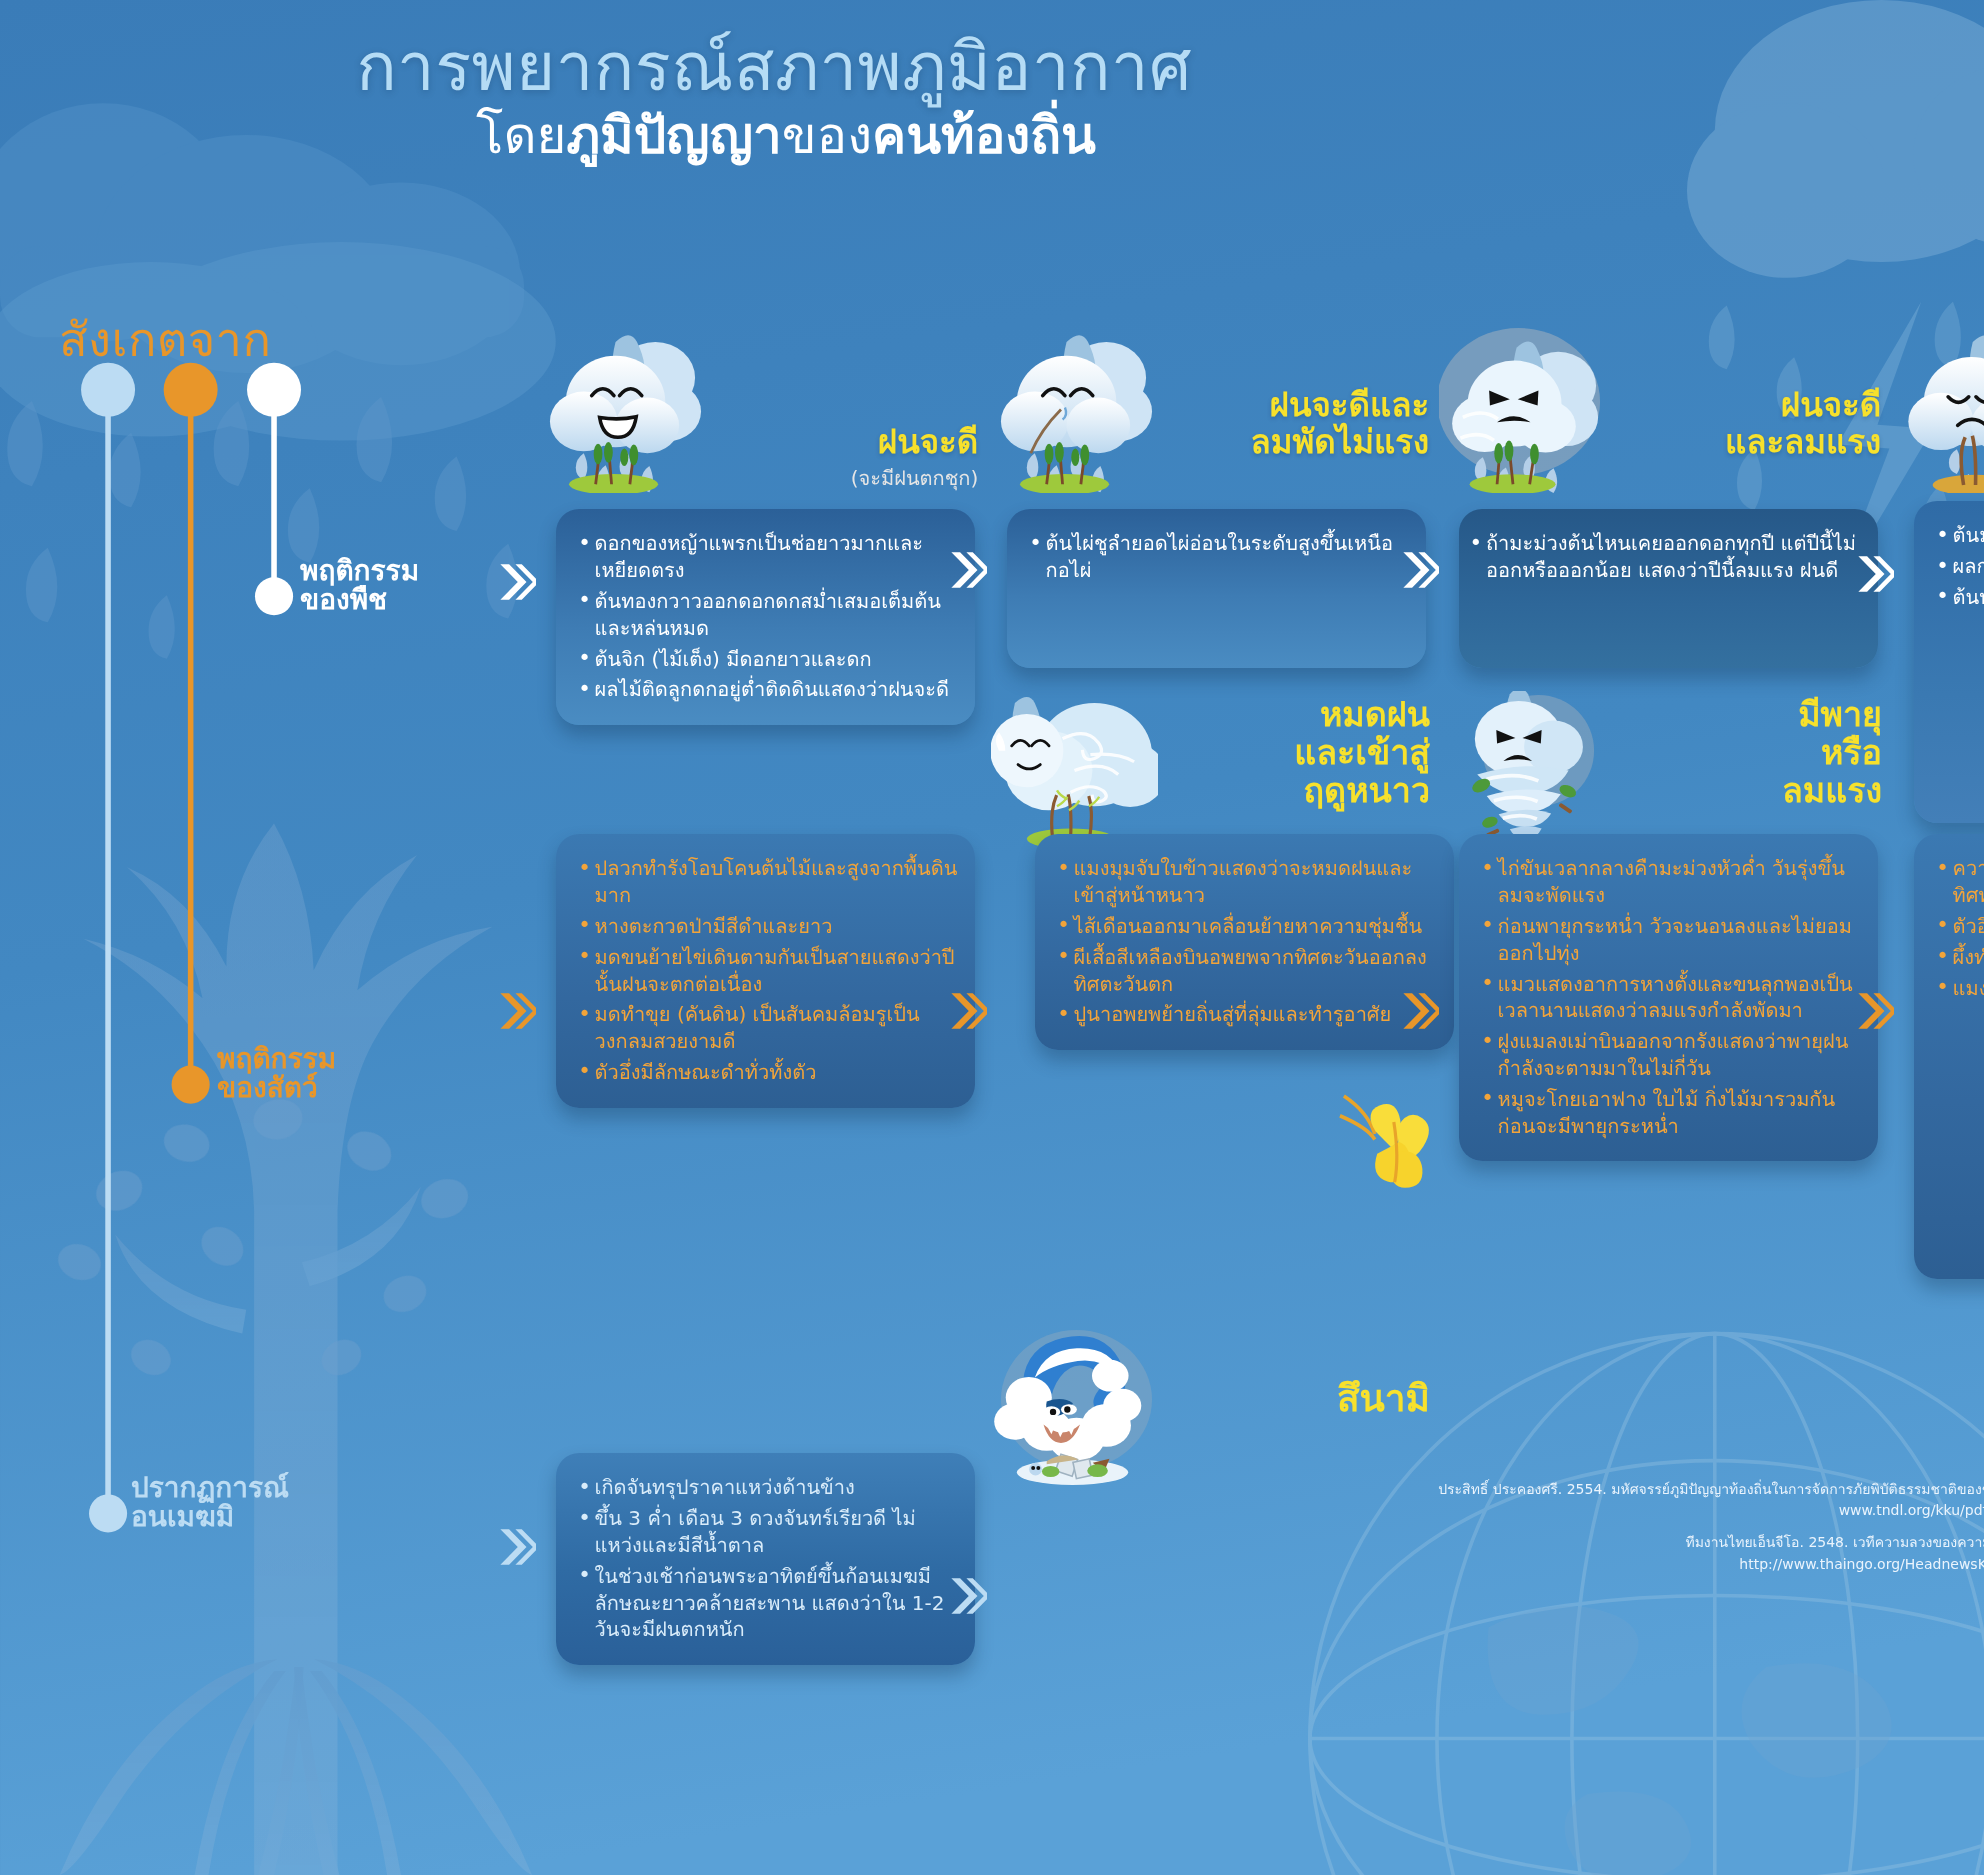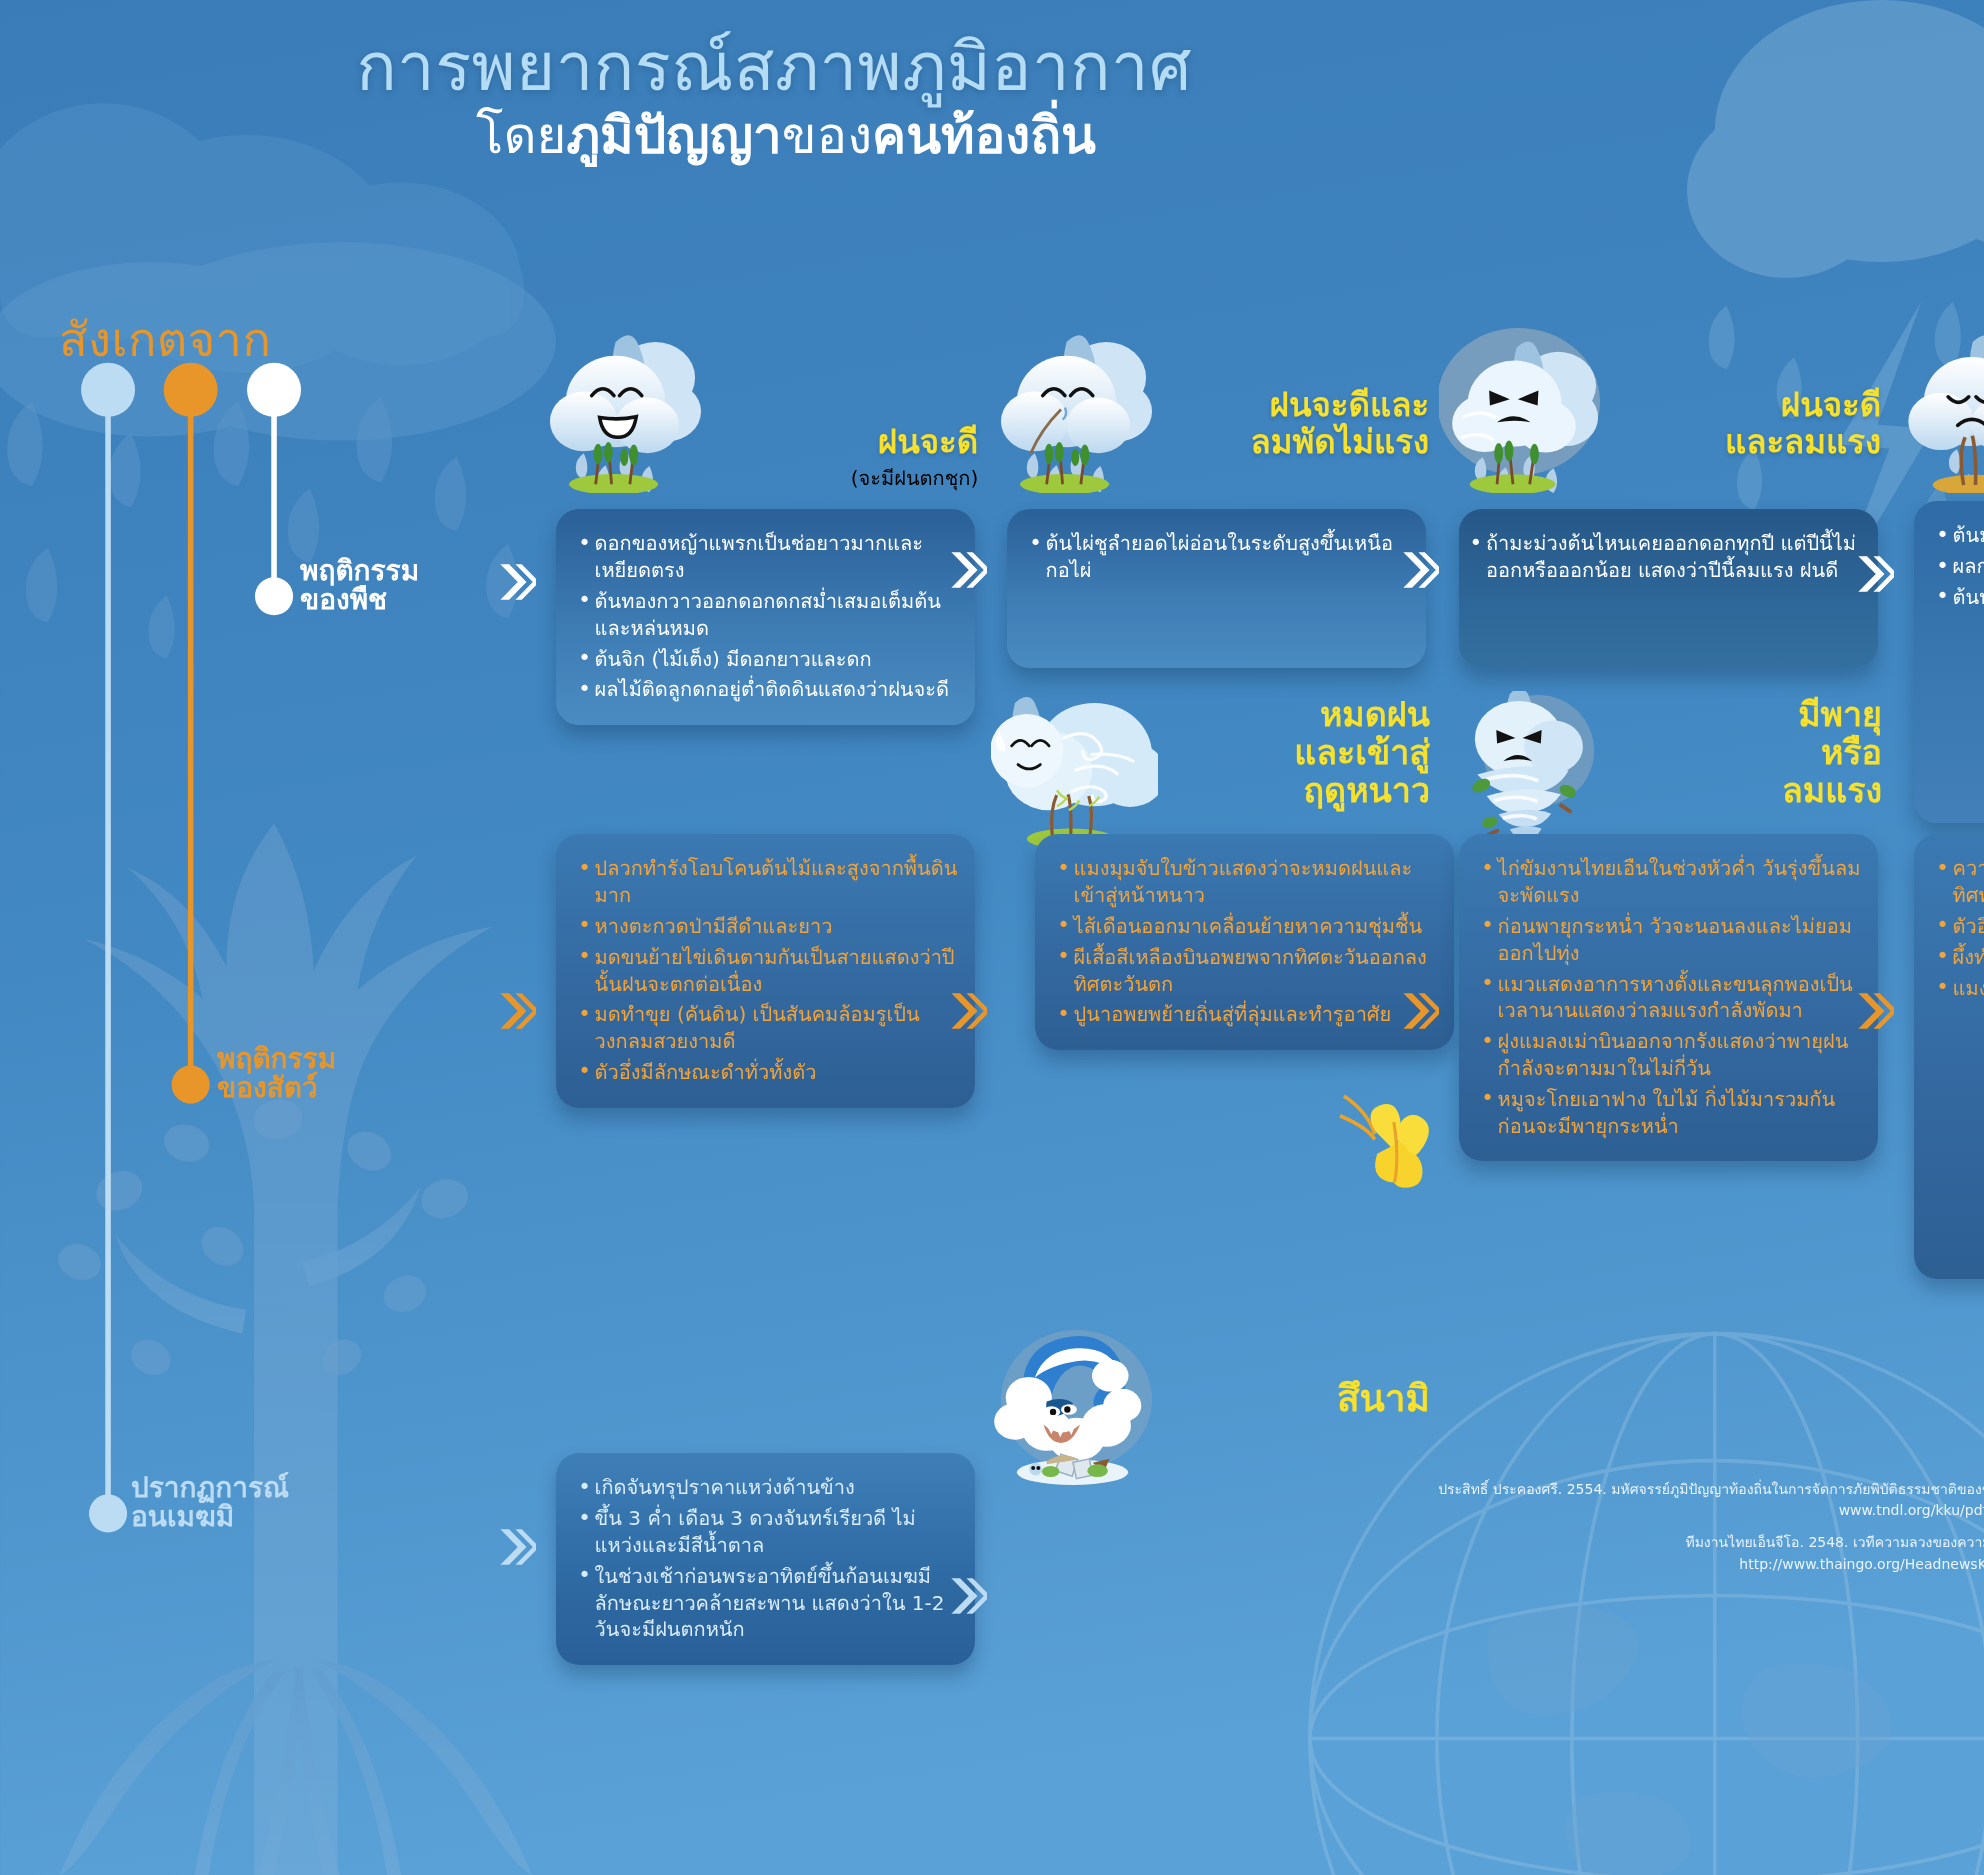--- a/index.html
+++ b/index.html
@@ -47,21 +47,21 @@
 
   
   .colhead { position:absolute; top:0; left:0; width:100%; height:191px; }
   .colhead .label {
     position:absolute; right:4.8px; bottom:44px; text-align:right;
     color:#f7e12c; font-size:33px; line-height:1.12; font-weight:700; white-space:pre-line;
     text-shadow:0 1.6px 4px rgba(0,40,80,.25);
   }
   .colhead .sublabel {
     position:absolute; right:4.8px; bottom:11px; text-align:right;
-    color:#000000; font-size:20px; font-weight:400;
+    color:#e5e5e5; font-size:20px; font-weight:400;
   }
   .colhead .icon { position:absolute; left:0; top:12px; width:175px; height:167px; }
 
   
   .card {
     position:absolute; left:20px; width:419px;
     border-radius:23px;
     box-shadow: 0 10.3px 18px rgba(12,40,68,.28);
     padding:21.4px 17.5px 18px 20.6px;
   }
@@ -579,21 +579,21 @@
     </div>
 
     <div class="chev" style="left:-38px; top:675px;">
       <svg viewBox="0 0 96 110">
           <path d="M6 10 L50 55 L6 100 L28 100 L72 55 L28 10 Z" fill="#e8962a"></path>
           <path d="M44 10 L88 55 L44 100 L60 100 L104 55 L60 10 Z" fill="#e8962a"></path>
         </svg>
     </div>
     <div class="card animals" style="top:520px;">
       <ul class="bullets orange">
-        <li>ไก่ขัมงานไทยเอืนในช่วงหัวค่ำ วันรุ่งขึ้นลมจะพัดแรง</li>
+        <li>ไก่ขันเวลากลางคืามะม่วงหัวค่ำ วันรุ่งขึ้นลมจะพัดแรง</li>
         <li>ก่อนพายุกระหน่ำ วัวจะนอนลงและไม่ยอมออกไปทุ่ง</li>
         <li>แมวแสดงอาการหางตั้งและขนลุกพองเป็นเวลานานแสดงว่าลมแรงกำลังพัดมา</li>
         <li>ฝูงแมลงเม่าบินออกจากรังแสดงว่าพายุฝนกำลังจะตามมาในไม่กี่วัน</li>
         <li>หมูจะโกยเอาฟาง ใบไม้ กิ่งไม้มารวมกันก่อนจะมีพายุกระหน่ำ</li>
       </ul>
     </div>
   </div>
 
   <div class="col col3">
     <div class="colhead">

